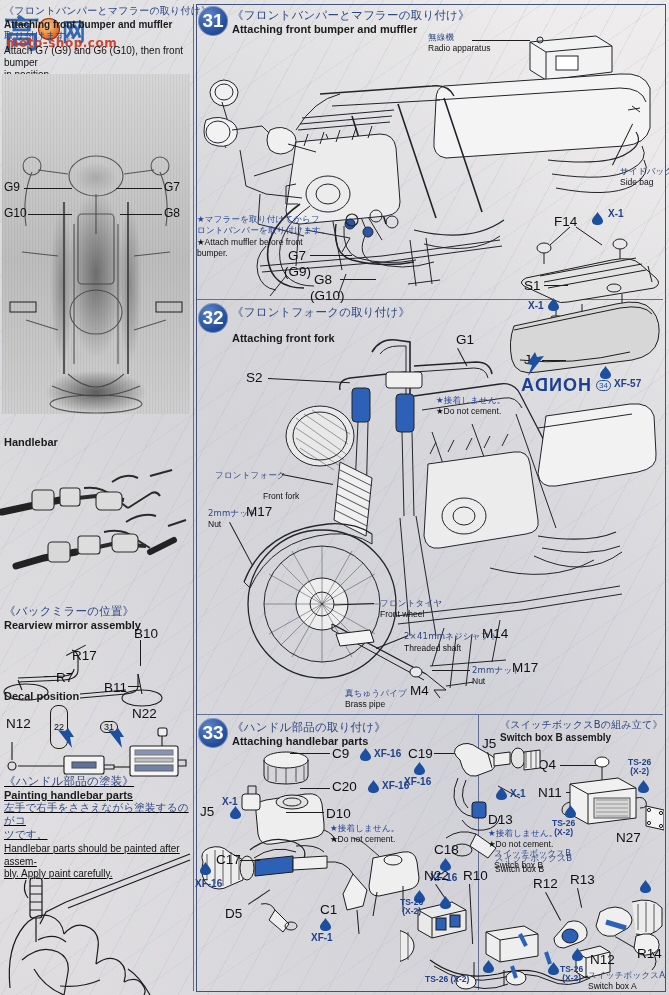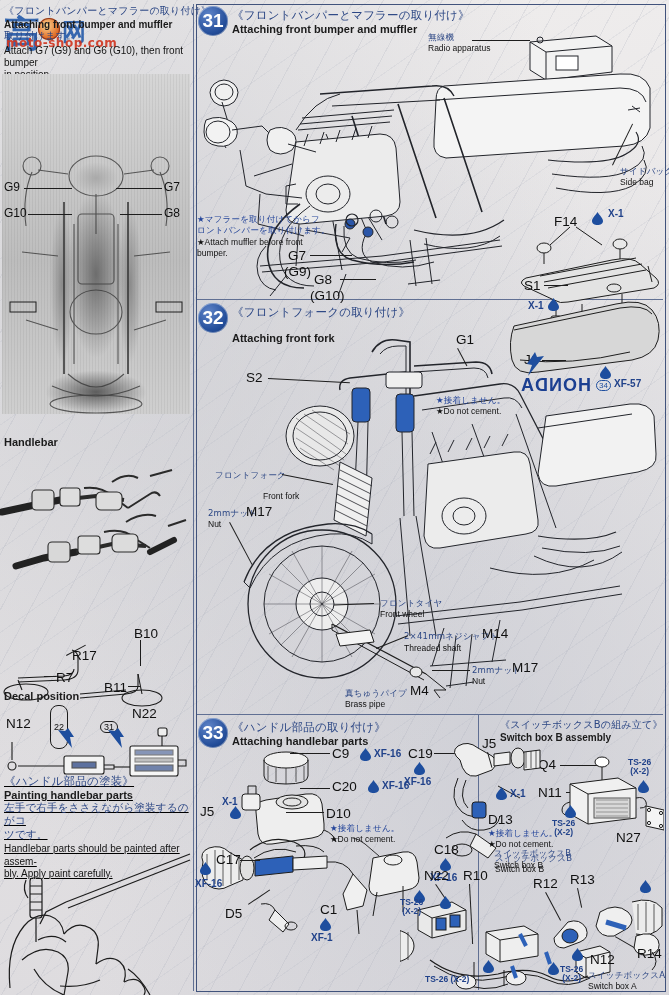--- a/index.html
+++ b/index.html
@@ -154,20 +154,24 @@
       <rect x="48" y="76" width="22" height="20" rx="4" fill="#d8d8d8"></rect>
       <rect x="78" y="70" width="22" height="18" rx="3" fill="#ddd"></rect>
       <path d="M104 66 q20 -4 30 6 l16 10" stroke-width="2"></path>
       <path d="M150 86 l24 -12" stroke-width="6" stroke="#222" stroke-linecap="round"></path>
       <path d="M126 56 q16 -10 30 -6" stroke-width="2"></path>
       <rect x="112" y="68" width="26" height="18" rx="5" fill="#dcdcdc"></rect>
       <path d="M168 60 l18 -6" stroke-width="2"></path>
     </g>
   </svg>
 
+  <div class="panel" style="left:4px;top:604px;width:186px;">
+    <div class="hdr-jp jp">《バックミラーの位置》</div>
+    <div class="hdr-en">Rearview mirror assembly</div>
+  </div>
   <svg class="lineart" style="left:2px;top:636px;" width="186" height="72" viewBox="0 0 186 72">
     <g stroke="#1c1c1c" fill="none" stroke-width="1.1">
       <path d="M16 46 L62 44 q14 -1 14 -10 L76 22 q0 -6 -6 -8"></path>
       <path d="M16 42 L62 40 q10 -1 10 -7"></path>
       <ellipse cx="24" cy="56" rx="22" ry="8"></ellipse>
       <path d="M16 44 L20 54"></path>
       <path d="M78 62 L124 58 q12 -1 12 -8 L136 38"></path>
       <path d="M78 58 L124 54"></path>
       <ellipse cx="140" cy="62" rx="20" ry="8"></ellipse>
       <path d="M136 38 L140 58"></path>

